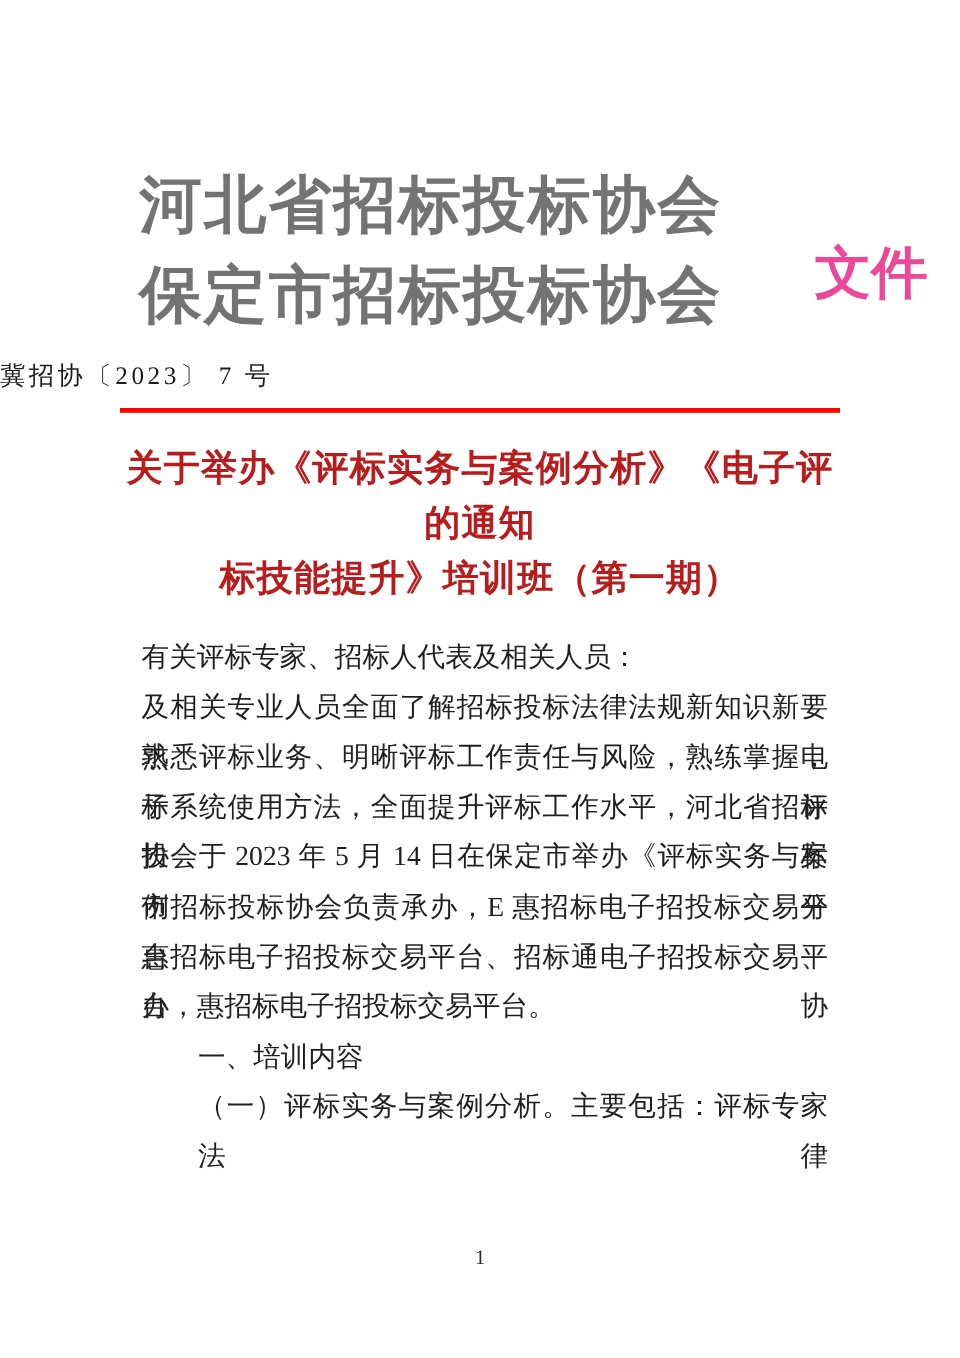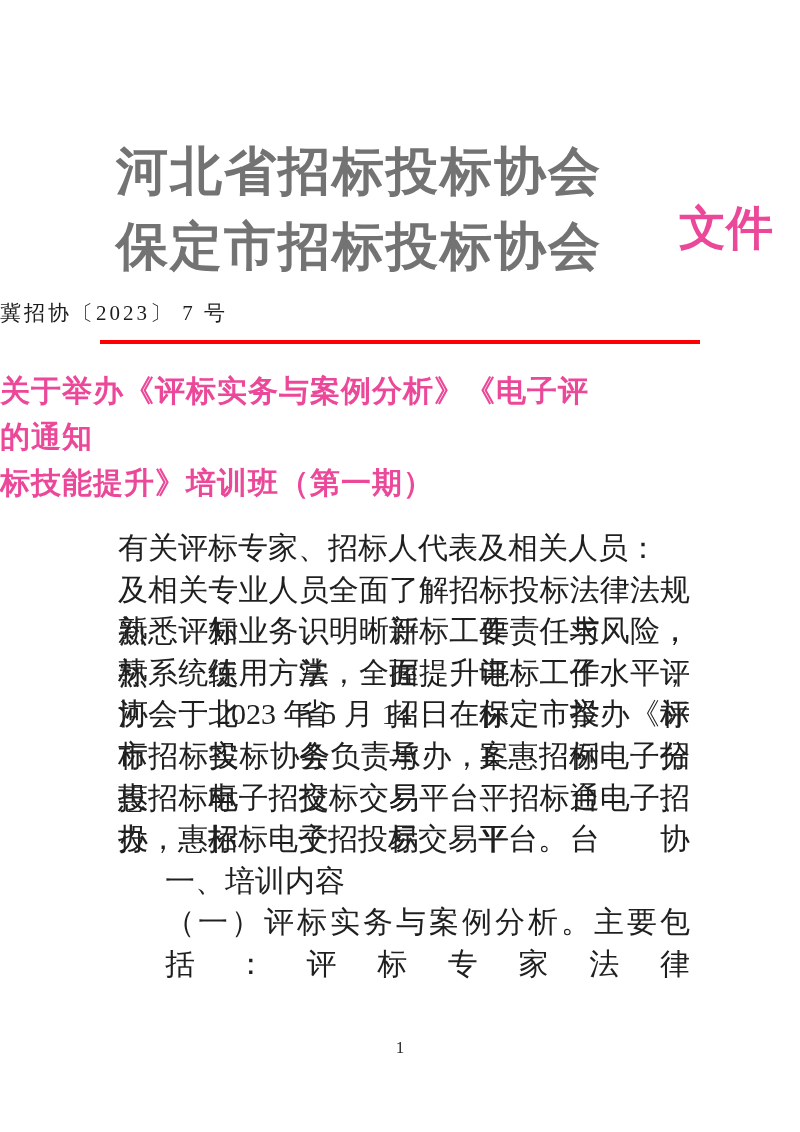--- a/index.html
+++ b/index.html
@@ -63,36 +63,36 @@
     height: 4px;
     background: #fe0000;
   }
 
   
   .title-block {
     position: absolute;
     left: 0;
     top: 368px;
     width: 800px;
-    text-align: left;
-    color: #ec4899;
+    text-align: center;
+    color: #b91c1c;
     font-weight: 700;
     font-size: 30px;
     line-height: 46px;
     letter-spacing: 1px;
   }
 
   
   .body-block {
     position: absolute;
     left: 118px;
     top: 527px;
     width: 572px;
     color: #1f1f1f;
-    font-size: 30px;
+    font-size: 23px;
     line-height: 41.6px;
   }
   .body-line {
     height: 41.6px;
     white-space: nowrap;
   }
   .body-line.full {
     white-space: normal;
     text-align: justify;
     text-align-last: justify;

